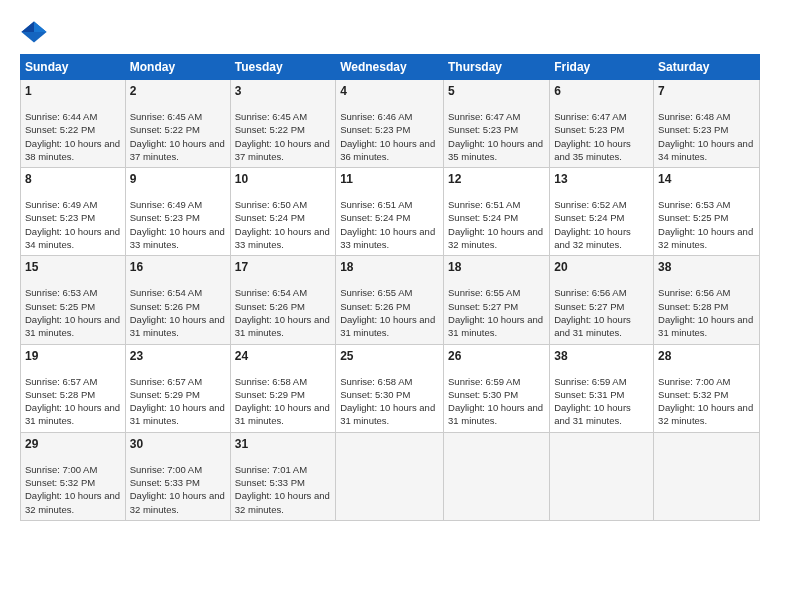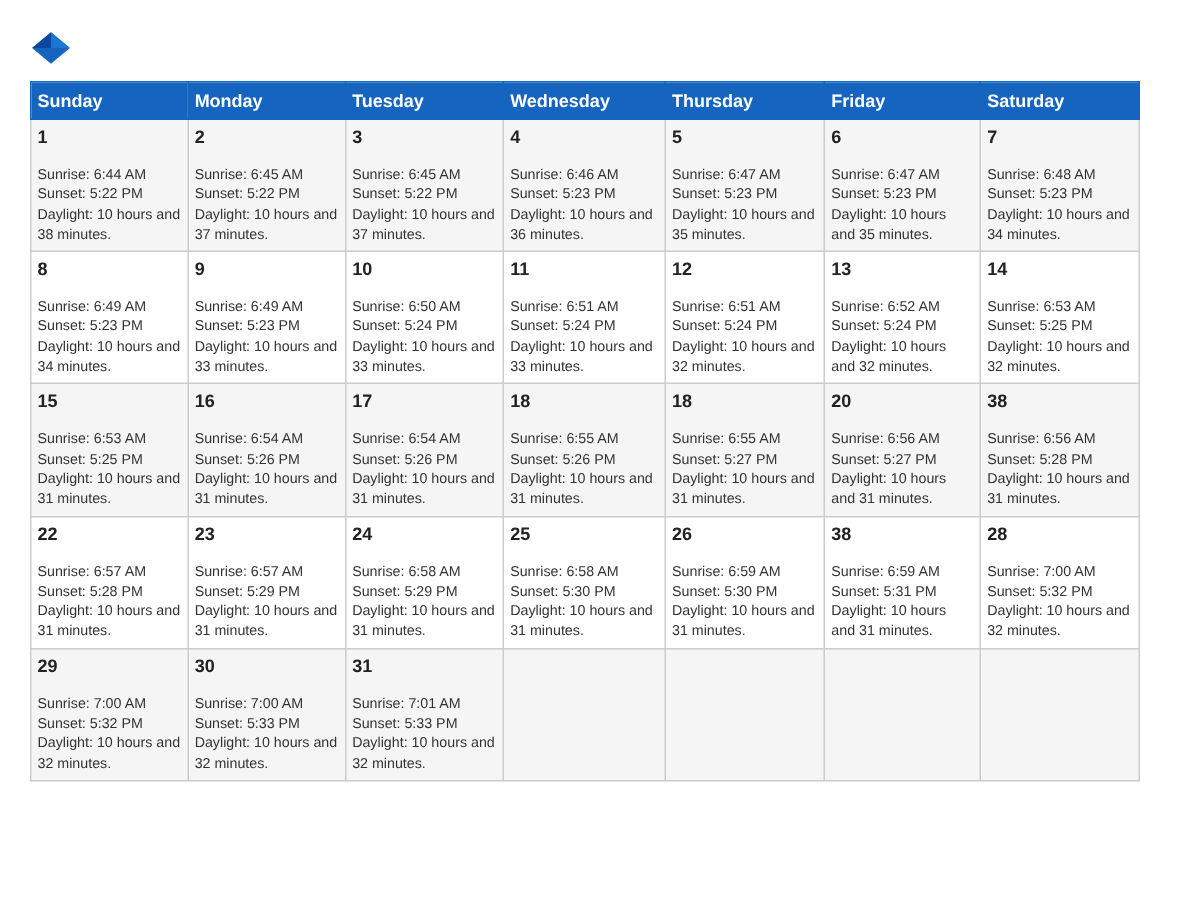--- a/index.html
+++ b/index.html
@@ -217,21 +217,21 @@
             <span class="day-number">20</span>
             <div class="day-info">Sunrise: 6:56 AM<br>Sunset: 5:27 PM<br>Daylight: 10 hours and 31 minutes.</div>
           </td>
           <td>
             <span class="day-number">38</span>
             <div class="day-info">Sunrise: 6:56 AM<br>Sunset: 5:28 PM<br>Daylight: 10 hours and 31 minutes.</div>
           </td>
         </tr>
         <tr>
           <td>
-            <span class="day-number">22</span>
+            <span class="day-number">19</span>
             <div class="day-info">Sunrise: 6:57 AM<br>Sunset: 5:28 PM<br>Daylight: 10 hours and 31 minutes.</div>
           </td>
           <td>
             <span class="day-number">23</span>
             <div class="day-info">Sunrise: 6:57 AM<br>Sunset: 5:29 PM<br>Daylight: 10 hours and 31 minutes.</div>
           </td>
           <td>
             <span class="day-number">24</span>
             <div class="day-info">Sunrise: 6:58 AM<br>Sunset: 5:29 PM<br>Daylight: 10 hours and 31 minutes.</div>
           </td>

